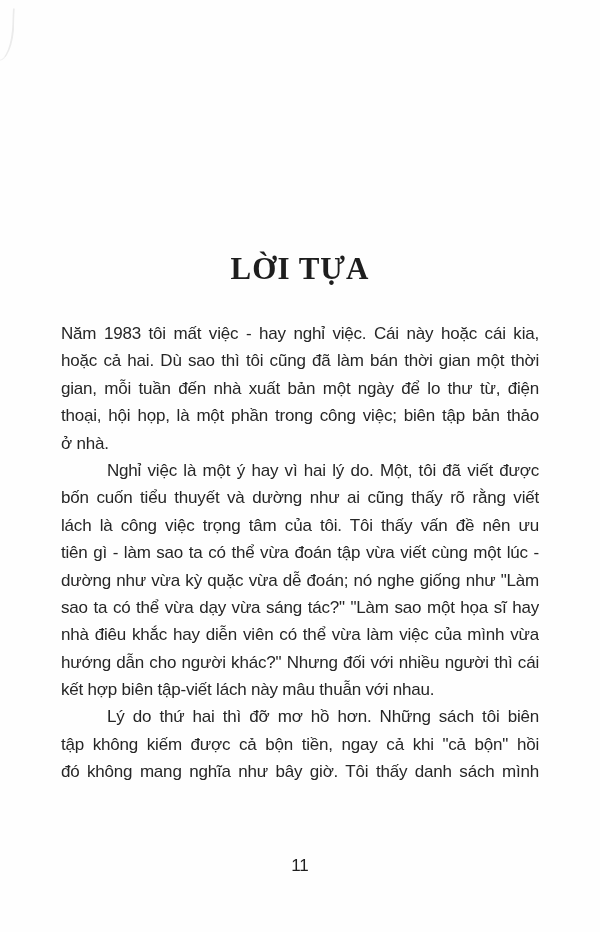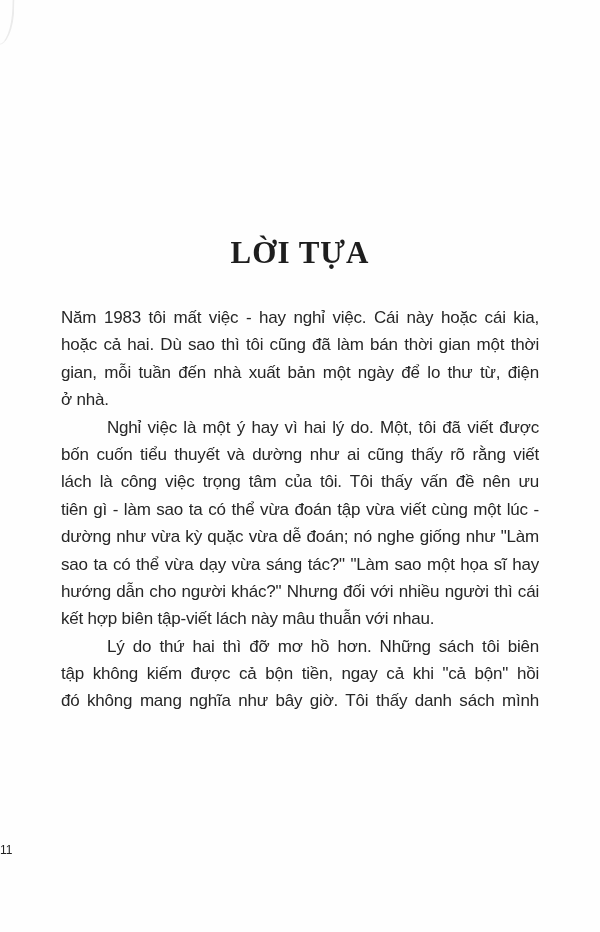--- a/index.html
+++ b/index.html
@@ -9,21 +9,21 @@
   body {
     width: 600px;
     height: 932px;
     position: relative;
     overflow: hidden;
     font-family: "Liberation Sans", "DejaVu Sans", sans-serif;
     background: #fefefe;
   }
   .page {
     position: absolute;
-    left: 0; top: 0;
+    left: 0; top: 16px;
     width: 600px;
     height: 656px;
     background: #fefefe;
   }
   
   .corner-artifact {
     position: absolute;
     left: -6px;
     top: -8px;
     width: 18px;
@@ -73,48 +73,50 @@
     text-align-last: left;
   }
   .line.indent {
     padding-left: 46px;
   }
   .page-number {
     position: absolute;
     left: 0;
     top: 839px;
     width: 600px;
-    text-align: left;
-    font-size: 12px;
+    text-align: center;
+    font-size: 17px;
     line-height: 22px;
     color: #1f1f1f;
   }
 </style>
 </head>
 <body style="background: rgb(254, 254, 254);">
 
 <div class="page" style="background: rgb(254, 254, 254);">
   <div class="corner-artifact"></div>
 
   <div class="chapter-title" style="color: rgb(30, 30, 30);">LỜI TỰA</div>
 
   <div class="body-text" style="color: rgb(38, 38, 38);">
       <div class="para">
         <div class="line">Năm 1983 tôi mất việc - hay nghỉ việc. Cái này hoặc cái kia,</div>
         <div class="line">hoặc cả hai. Dù sao thì tôi cũng đã làm bán thời gian một thời</div>
         <div class="line">gian, mỗi tuần đến nhà xuất bản một ngày để lo thư từ, điện</div>
+        <div class="line">thoại, hội họp, là một phần trong công việc; biên tập bản thảo</div>
         <div class="line endline">ở nhà.</div>
       </div>
       <div class="para">
         <div class="line indent">Nghỉ việc là một ý hay vì hai lý do. Một, tôi đã viết được</div>
         <div class="line">bốn cuốn tiểu thuyết và dường như ai cũng thấy rõ rằng viết</div>
         <div class="line">lách là công việc trọng tâm của tôi. Tôi thấy vấn đề nên ưu</div>
         <div class="line">tiên gì - làm sao ta có thể vừa đoán tập vừa viết cùng một lúc -</div>
         <div class="line">dường như vừa kỳ quặc vừa dễ đoán; nó nghe giống như "Làm</div>
         <div class="line">sao ta có thể vừa dạy vừa sáng tác?" "Làm sao một họa sĩ hay</div>
+        <div class="line">nhà điêu khắc hay diễn viên có thể vừa làm việc của mình vừa</div>
         <div class="line">hướng dẫn cho người khác?" Nhưng đối với nhiều người thì cái</div>
         <div class="line endline">kết hợp biên tập-viết lách này mâu thuẫn với nhau.</div>
       </div>
       <div class="para">
         <div class="line indent">Lý do thứ hai thì đỡ mơ hồ hơn. Những sách tôi biên</div>
         <div class="line">tập không kiếm được cả bộn tiền, ngay cả khi "cả bộn" hồi</div>
         <div class="line">đó không mang nghĩa như bây giờ. Tôi thấy danh sách mình</div>
       </div>
     </div>
 

